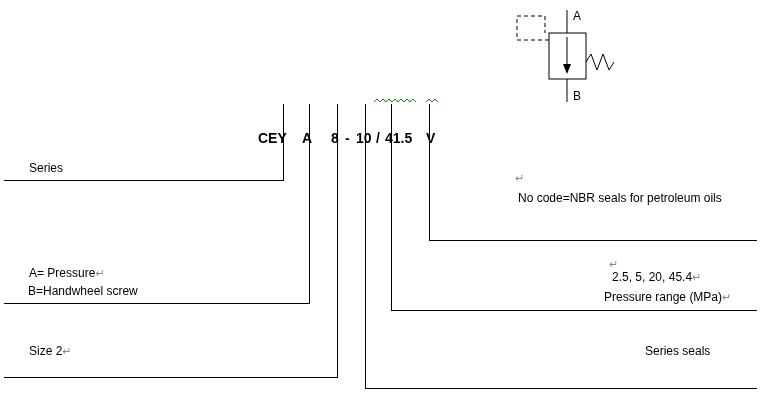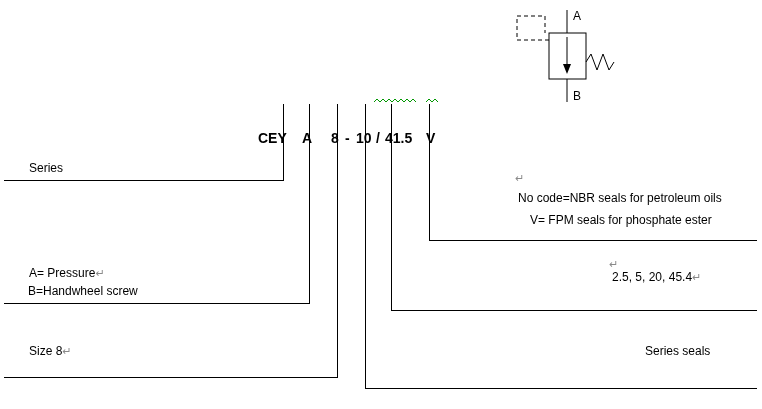--- a/index.html
+++ b/index.html
@@ -72,34 +72,34 @@
   </div>
 
   <div class="lbl" style="left:29px;top:266px">
     <span>A= Pressure</span><span class="pmark">↵</span>
   </div>
   <div class="lbl" style="left:28px;top:284px">
     <span>B=Handwheel screw</span>
   </div>
 
   <div class="lbl" style="left:29px;top:344px">
-    <span>Size 8</span><span class="pmark">↵</span>
+    <span>Size 2</span><span class="pmark">↵</span>
   </div>
 
   <div class="lbl pmark" style="left:515px;top:172px">↵</div>
   <div class="lbl" style="left:518px;top:191px">
     <span>No code=NBR seals for petroleum oils</span>
   </div>
-  <div class="lbl" style="left:530px;top:213px">
-    <span>V= FPM seals for phosphate ester</span>
-  </div>
 
   <div class="lbl pmark" style="left:609px;top:258px">↵</div>
   <div class="lbl" style="left:612px;top:270px">
     <span>2.5, 5, 20, 45.4</span><span class="pmark">↵</span>
+  </div>
+  <div class="lbl" style="left:604px;top:290px">
+    <span>Pressure range (MPa)</span><span class="pmark">↵</span>
   </div>
 
   <div class="lbl" style="left:645px;top:344px">
     <span>Series seals</span>
   </div>
 
   <svg class="valve" width="160" height="110" viewBox="0 0 160 110">
     <line class="sym" x1="67" y1="6" x2="67" y2="29"></line>
     <text class="sym-text" x="73" y="16">A</text>
     <rect class="sym" x="49" y="29" width="37" height="46"></rect>

